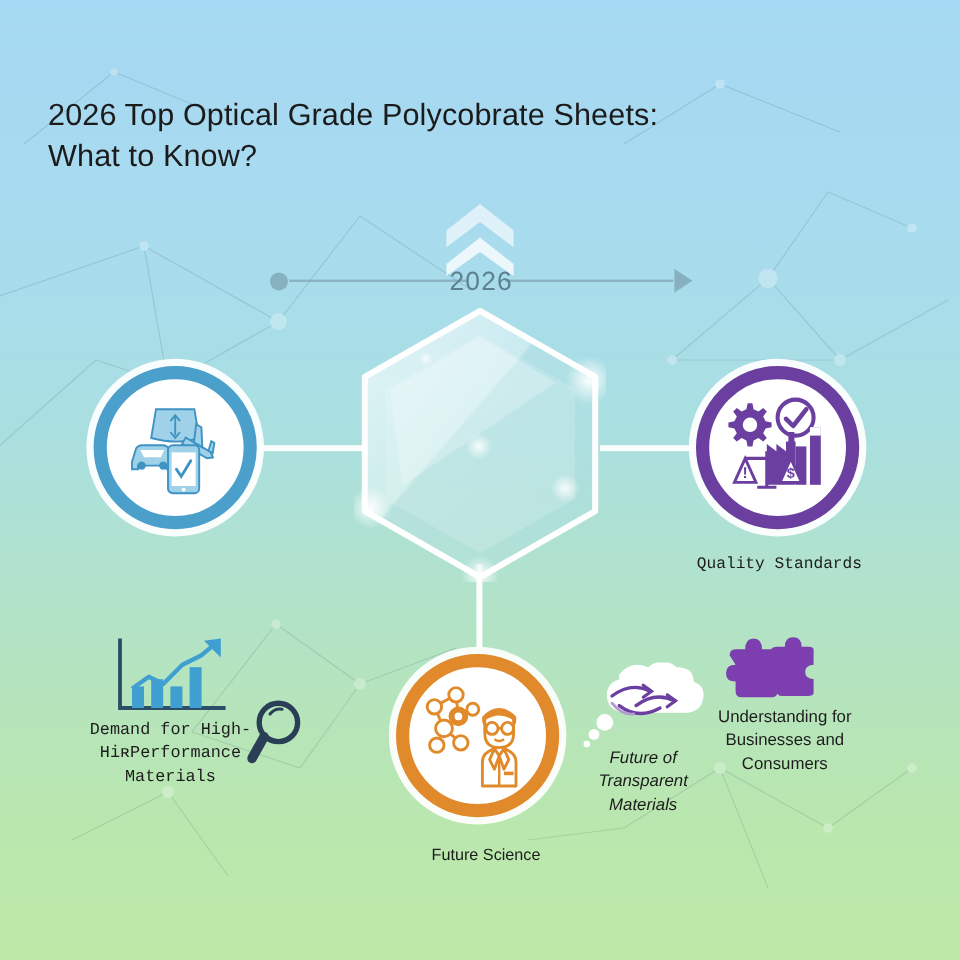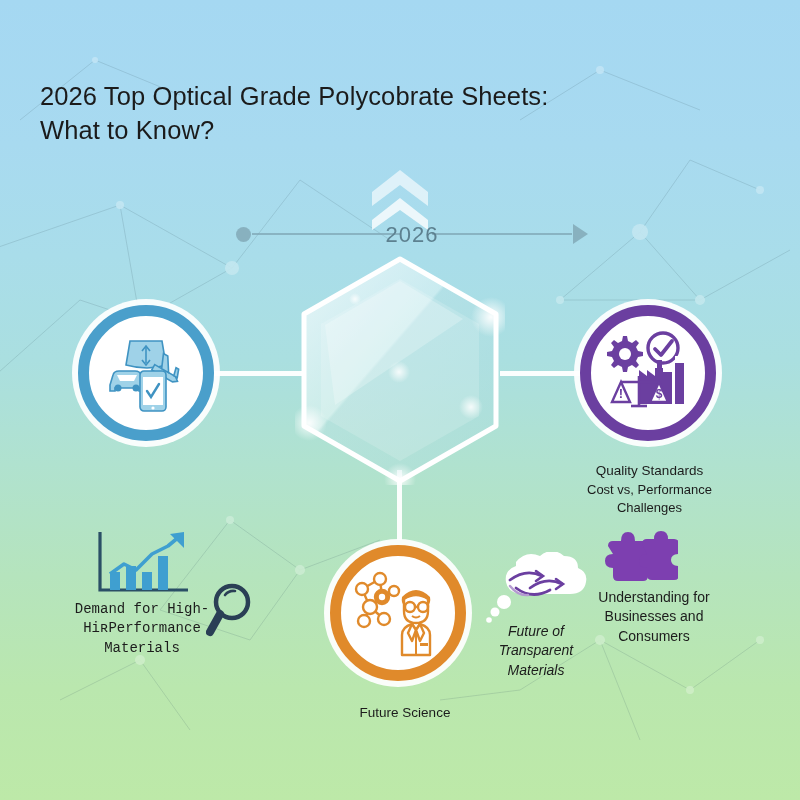--- a/index.html
+++ b/index.html
@@ -26,21 +26,21 @@
 
   
   .title{
     position:absolute;left:40px;top:80px;
     font-size:25.5px;line-height:1.32;color:#1b1b1b;
     letter-spacing:.1px;white-space:pre-line;
   }
 
   
   .chevrons{position:absolute;left:368px;top:168px;width:64px;height:62px;}
-  .year-row{position:absolute;left:236px;top:222px;width:352px;height:24px;}
+  .year-row{position:absolute;left:225px;top:222px;width:352px;height:24px;}
   .year-line{position:absolute;top:11px;height:2px;background:#7fa6b4;opacity:.75;}
   .year-line.l{left:16px;width:148px;}
   .year-line.r{left:196px;width:140px;}
   .year-dot{position:absolute;left:0;top:5px;width:15px;height:15px;border-radius:50%;
             background:#7fa6b4;opacity:.8;}
   .year-arrow{position:absolute;right:0;top:2px;width:0;height:0;
      border-top:10px solid transparent;border-bottom:10px solid transparent;
      border-left:15px solid #7fa6b4;opacity:.8;}
   .year-text{position:absolute;left:0;right:0;top:0;text-align:center;
      font-size:22px;color:#5d8190;letter-spacing:1px;}
@@ -64,21 +64,21 @@
   .node-bottom{left:330px;top:545px; width:136px;height:136px;}
   .node-left  .ring{border:11px solid #4a9fcb;}
   .node-right .ring{border:11px solid #6b3fa0;}
   .node-bottom .ring{border:11px solid #e08a2b;}
 
   
   .cap{position:absolute;text-align:center;color:#1c1c1c;}
   .cap .h{font-size:13.5px;line-height:1.45;}
   .cap .s{font-size:13px;line-height:1.4;}
   .cap-left  {left:78px; top:455px; width:146px;}
-  .cap-right {left:572px;top:461px; width:155px;}
+  .cap-right {left:572px;top:461px; width:155px;font-family:Liberation Mono, monospace;}
   .cap-bottom{left:310px;top:703px; width:190px;}
 
   .sidecap{position:absolute;text-align:center;color:#1c1c1c;font-size:14px;line-height:1.38;}
   .cap-demand{left:72px; top:600px;width:140px;font-family:Liberation Mono, monospace;}
   .cap-future{left:480px;top:622px;width:112px;font-style:italic;}
   .cap-under {left:580px;top:588px;width:148px;}
 
   
   .sideicon{position:absolute;}
   .ic-chart {left:96px; top:530px;width:96px;height:68px;}
@@ -236,21 +236,20 @@
         </g>
         <path d="M20 56 L11 76 L29 76 Z" fill="#ffffff" stroke="#6b3fa0" stroke-width="2.4"></path>
         <path d="M58 56 L49 76 L67 76 Z" fill="#ffffff" stroke="#6b3fa0" stroke-width="2.4"></path>
         <text x="20" y="72" font-family="Liberation Sans, sans-serif" font-size="13" font-weight="bold" text-anchor="middle" fill="#6b3fa0">!</text>
         <text x="58" y="72" font-family="Liberation Sans, sans-serif" font-size="12" font-weight="bold" text-anchor="middle" fill="#6b3fa0">$</text>
       </g>
     </svg>
   </div>
   <div class="cap cap-right">
     <div class="h">Quality Standards</div>
-    <div class="s">Cost vs, Performance Challenges</div>
   </div>
 
   <div class="node node-bottom">
     <div class="ring"></div>
     <svg width="96" height="92" viewBox="0 0 96 92">
       <g stroke="#e08a2b" stroke-width="2.4" fill="#ffffff">
         <line x1="12" y1="22" x2="30" y2="12"></line>
         <line x1="30" y1="12" x2="32" y2="30"></line>
         <line x1="12" y1="22" x2="20" y2="40"></line>
         <line x1="20" y1="40" x2="32" y2="30"></line>

